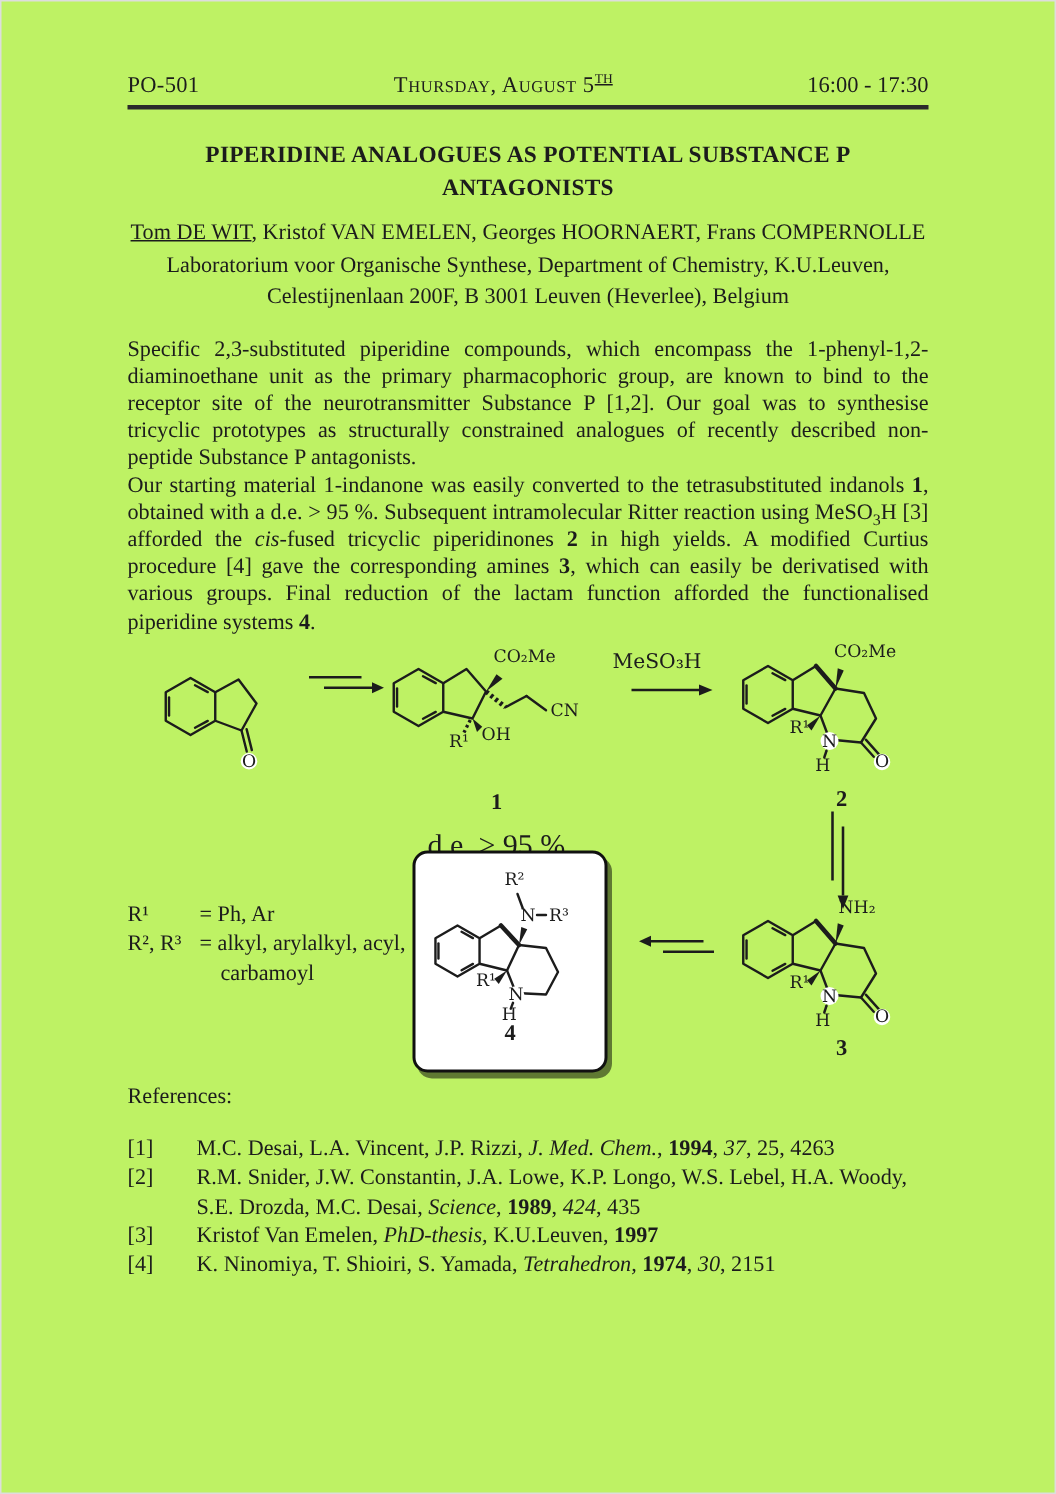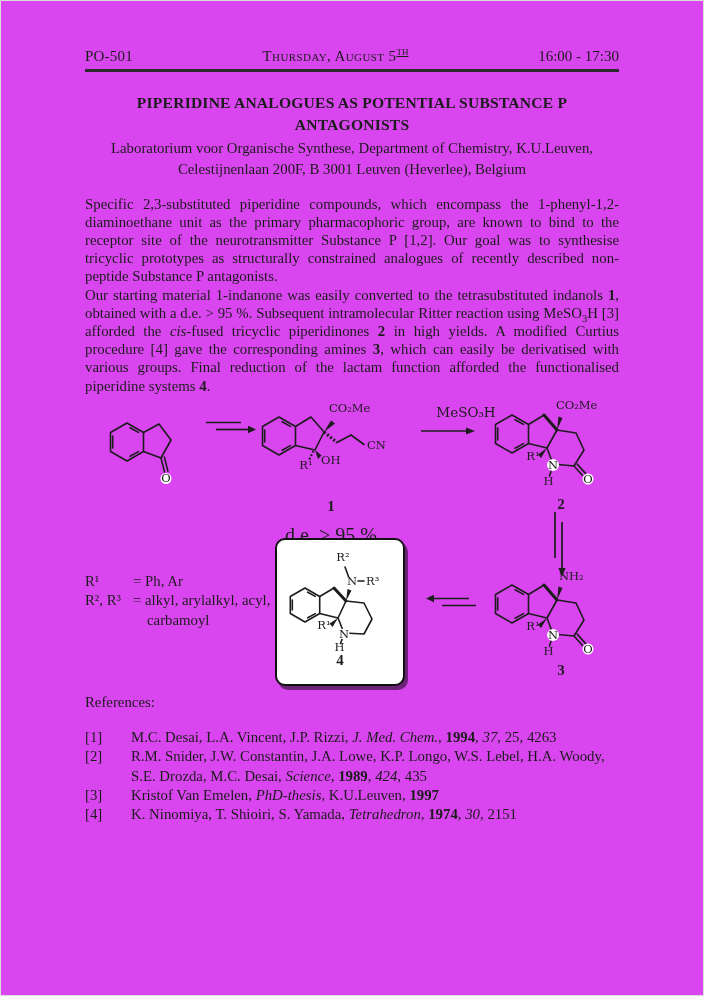--- a/index.html
+++ b/index.html
@@ -1,17 +1,17 @@
 <!DOCTYPE html>
 <html><head>
 <meta charset="utf-8">
 <style>
   html,body{margin:0;padding:0;background:#ffffff;}
   .page{
-    position:relative;width:704px;height:996px;background:#d946ef;
+    position:relative;width:704px;height:996px;background:#bef264;
     font-family:"Liberation Serif",serif;color:#1c1c1c;
     box-sizing:border-box;padding:46px 84px 0 84px;border:1px solid #ddd;
     overflow:hidden;
   }
   
   .hdr{display:flex;justify-content:space-between;align-items:baseline;font-size:15px;}
   .hdr .code{letter-spacing:0.2px;}
   .hdr .date{font-variant:small-caps;letter-spacing:0.4px;}
   .hdr sup.ord{font-size:9px;text-decoration:underline;letter-spacing:0;}
   .rule{height:3px;background:#2b2b2b;margin-top:4px;}
@@ -64,20 +64,21 @@
     <span class="date"><span>Thursday, August 5</span><sup class="ord">TH</sup></span>
     <span class="time">16:00 - 17:30</span>
   </div>
   <div class="rule"></div>
 
   <div class="title">
     <div>PIPERIDINE ANALOGUES AS POTENTIAL SUBSTANCE P</div>
     <div>ANTAGONISTS</div>
   </div>
 
+  <div class="authors"><span class="u">Tom DE WIT</span><span>, Kristof VAN EMELEN, Georges HOORNAERT, Frans COMPERNOLLE</span></div>
 
   <div class="affil first">Laboratorium voor Organische Synthese, Department of Chemistry, K.U.Leuven,</div>
   <div class="affil">Celestijnenlaan 200F, B 3001 Leuven (Heverlee), Belgium</div>
 
   <div class="abstract">
     <p><span>Specific 2,3-substituted piperidine compounds, which encompass the 1-phenyl-1,2-diaminoethane unit as the primary pharmacophoric group, are known to bind to the receptor site of the neurotransmitter Substance P [1,2]. Our goal was to synthesise tricyclic prototypes as structurally constrained analogues of recently described non-peptide Substance P antagonists.</span></p>
     <p><span>Our starting material 1-indanone was easily converted to the tetrasubstituted indanols </span><span class="b">1</span><span>, obtained with a d.e. &gt; 95 %. Subsequent intramolecular Ritter reaction using MeSO</span><span class="subsc">3</span><span>H [3] afforded the </span><span class="i">cis</span><span>-fused tricyclic piperidinones </span><span class="b">2</span><span> in high yields. A modified Curtius procedure [4] gave the corresponding amines </span><span class="b">3</span><span>, which can easily be derivatised with various groups. Final reduction of the lactam function afforded the functionalised piperidine systems </span><span class="b">4</span><span>.</span></p>
   </div>
 
   <div class="scheme">
@@ -113,21 +114,21 @@
       <line class="bond" x1="96" y1="39" x2="109" y2="48.5"></line>
       <text x="112" y="52.5" text-anchor="start">CN</text>
       <polygon class="wedge" points="60,54 66.5,59.5 63,63"></polygon>
       <text x="66" y="68" text-anchor="start">OH</text>
       <line class="hashthin" x1="58.5" y1="55" x2="54" y2="64"></line>
       <text x="51" y="73" text-anchor="middle">R¹</text>
     </svg>
     <div class="numlabel" style="left:170px;top:102px;width:152px;">1</div>
     <div class="denote" style="left:170px;top:128px;width:152px;">d.e. &gt; 95 %</div>
 
-    <div class="reagent" style="left:348px;top:8px;width:66px;">MeSO₃H</div>
+    <div class="reagent" style="left:320px;top:8px;width:66px;">MeSO₃H</div>
     <svg class="arr" style="left:334px;top:28px;" width="58" height="14" viewBox="0 0 58 14">
       <line x1="2" y1="7" x2="47" y2="7"></line>
       <polygon points="47,3.4 56,7 47,10.6"></polygon>
     </svg>
 
     <svg class="mol" style="left:402px;top:0px;" width="160" height="95" viewBox="0 0 160 95">
       <polygon class="ring" points="25,19 41.5,28.5 41.5,47.5 25,57 8.5,47.5 8.5,28.5"></polygon>
       <line class="bond" x1="28" y1="23.8" x2="36.5" y2="28.4"></line>
       <line class="bond" x1="36.5" y1="47.6" x2="28" y2="52.2"></line>
       <line class="bond" x1="10.7" y1="32" x2="10.7" y2="44"></line>

